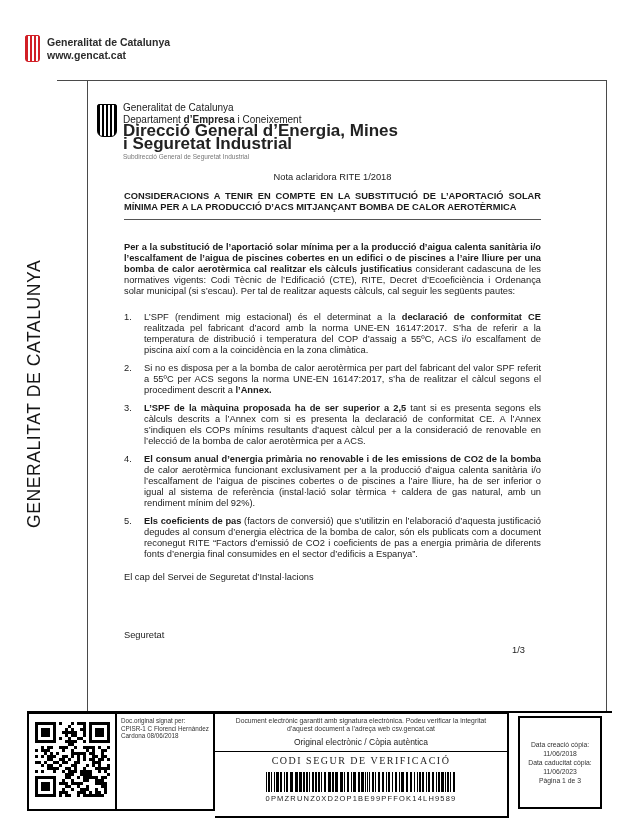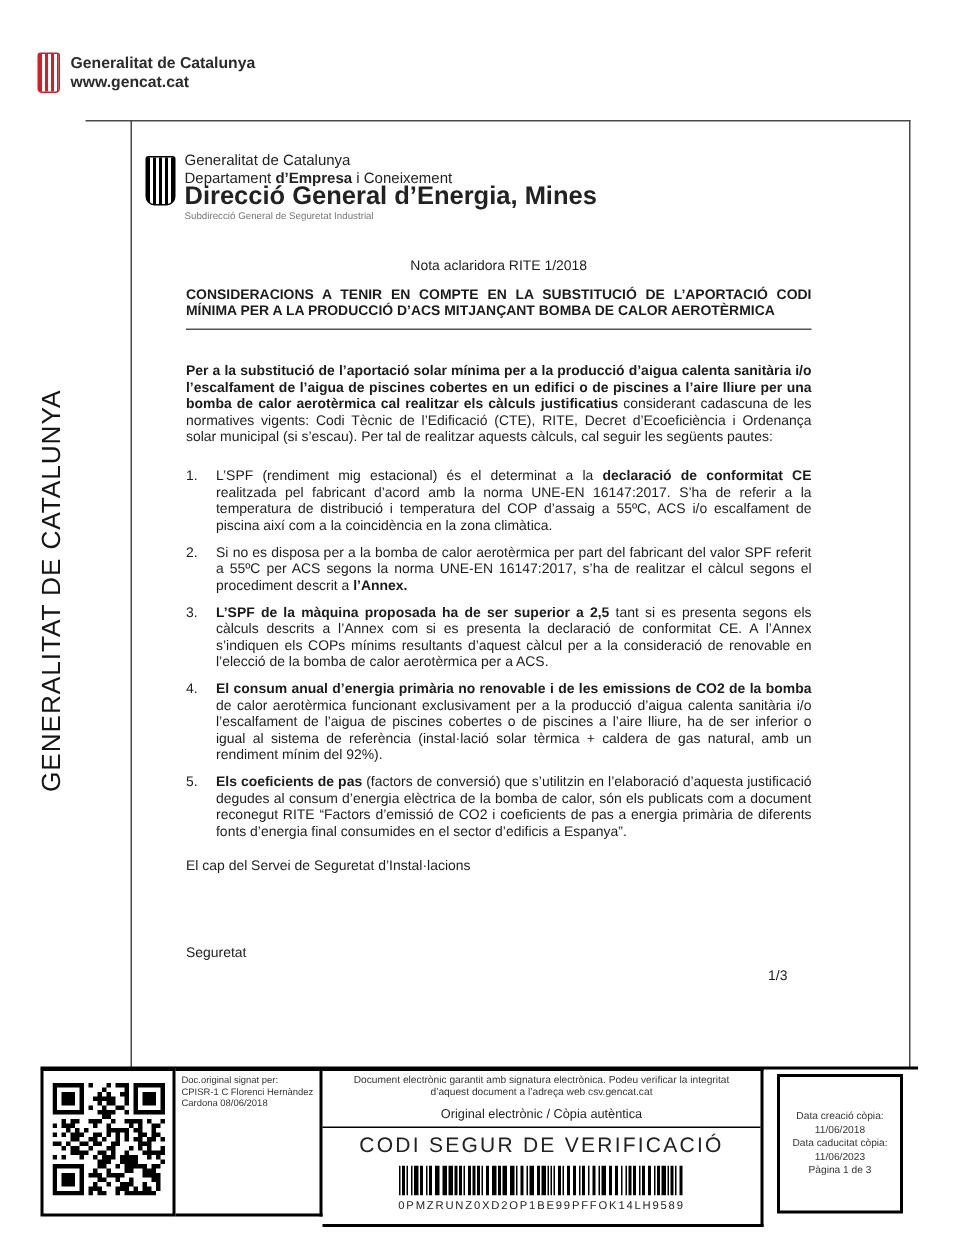--- a/index.html
+++ b/index.html
@@ -48,21 +48,21 @@
   .footer-topline { position:absolute; left:27px; top:711px; width:585px; border-top:2px solid #000; }
   .qr-box { position:absolute; left:27px; top:712px; width:90px; height:99px; border:2px solid #000;
     display:flex; align-items:center; justify-content:center; background:#fff; }
   .sig-box { position:absolute; left:117px; top:712px; width:98px; height:99px; border:2px solid #000; border-left:none;
     padding:3px 4px; font-size:6.3px; line-height:7.5px; color:#333; }
   .mid-box { position:absolute; left:215px; top:712px; width:294px; height:106px; border:2px solid #000; border-left:none;
     text-align:center; }
   .guarantee { font-size:6.8px; line-height:8px; color:#333; margin-top:3px; }
   .orig-label { font-size:8.5px; color:#222; margin-top:4px; margin-bottom:4px; }
   .mid-div { border-top:1.5px solid #000; }
-  .csv-label { font-size:14px; letter-spacing:1.5px; color:#222; margin-top:3px; }
+  .csv-label { font-size:10px; letter-spacing:1.5px; color:#222; margin-top:3px;font-family:Liberation Serif, serif; }
   .barcode { width:272px; height:20px; margin:6px auto 0 auto; white-space:nowrap; overflow:hidden; }
   .csv-code { font-size:7.5px; letter-spacing:1.2px; color:#222; margin-top:2px; }
   .date-box { position:absolute; left:518px; top:716px; width:84px; height:93px; border:2px solid #000;
     display:flex; flex-direction:column; justify-content:center; text-align:center;
     font-size:6.8px; line-height:9px; color:#333; padding:2px; }
 </style>
 </head>
 <body>
 
 <div class="brand">
@@ -77,27 +77,28 @@
 <div class="frame-ext"></div>
 
 <div class="side-title">GENERALITAT DE CATALUNYA</div>
 
 <div class="letterhead">
   <div class="senyera-bw"></div>
   <div class="lh-text">
     <div>Generalitat de Catalunya</div>
     <div><span>Departament </span><span class="b">d’Empresa</span><span> i Coneixement</span></div>
     <div class="lh-l3">Direcció General d’Energia, Mines</div>
+    <div class="lh-l4">i Seguretat Industrial</div>
     <div class="lh-l5">Subdirecció General de Seguretat Industrial</div>
   </div>
 </div>
 
 <div class="content">
   <div class="note-ref">Nota aclaridora RITE 1/2018</div>
-  <div class="doc-title">CONSIDERACIONS A TENIR EN COMPTE EN LA SUBSTITUCIÓ DE L’APORTACIÓ CODI MÍNIMA PER A LA PRODUCCIÓ D’ACS MITJANÇANT BOMBA DE CALOR AEROTÈRMICA</div>
+  <div class="doc-title">CONSIDERACIONS A TENIR EN COMPTE EN LA SUBSTITUCIÓ DE L’APORTACIÓ SOLAR MÍNIMA PER A LA PRODUCCIÓ D’ACS MITJANÇANT BOMBA DE CALOR AEROTÈRMICA</div>
   <div class="intro"><span class="b">Per a la substitució de l’aportació solar mínima per a la producció d’aigua calenta sanitària i/o l’escalfament de l’aigua de piscines cobertes en un edifici o de piscines a l’aire lliure per una bomba de calor aerotèrmica cal realitzar els càlculs justificatius</span><span> considerant cadascuna de les normatives vigents: Codi Tècnic de l’Edificació (CTE), RITE, Decret d’Ecoeficiència i Ordenança solar municipal (si s’escau). Per tal de realitzar aquests càlculs, cal seguir les següents pautes:</span></div>
   <div>
       <div class="item">
         <span class="num">1.</span>
         <span class="itxt"><span>L’SPF (rendiment mig estacional) és el determinat a la </span><span class="b">declaració de conformitat CE</span><span> realitzada pel fabricant d’acord amb la norma UNE-EN 16147:2017. S’ha de referir a la temperatura de distribució i temperatura del COP d’assaig a 55ºC, ACS i/o escalfament de piscina així com a la coincidència en la zona climàtica.</span></span>
       </div>
       <div class="item">
         <span class="num">2.</span>
         <span class="itxt"><span>Si no es disposa per a la bomba de calor aerotèrmica per part del fabricant del valor SPF referit a 55ºC per ACS segons la norma UNE-EN 16147:2017, s’ha de realitzar el càlcul segons el procediment descrit a </span><span class="b">l’Annex.</span></span>
       </div>

